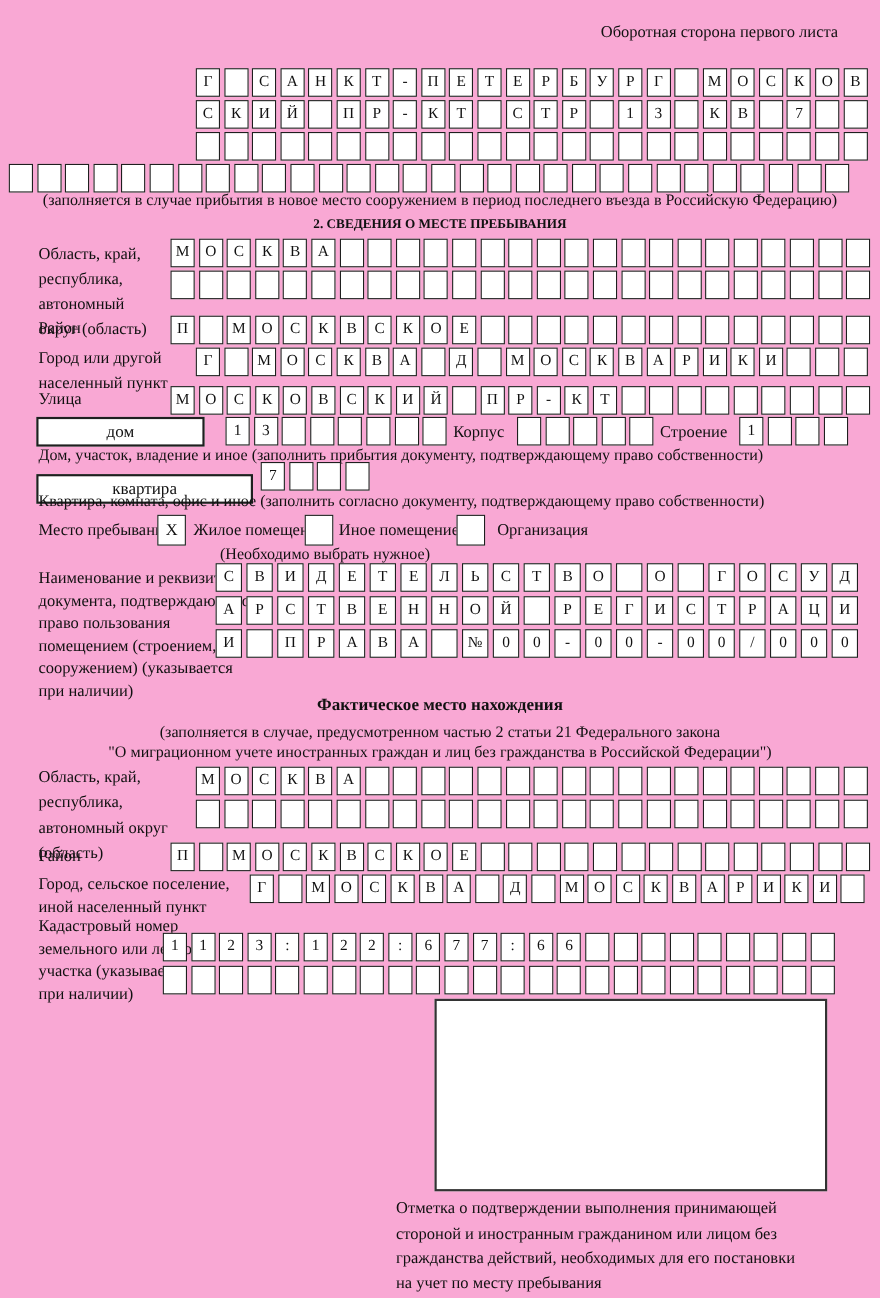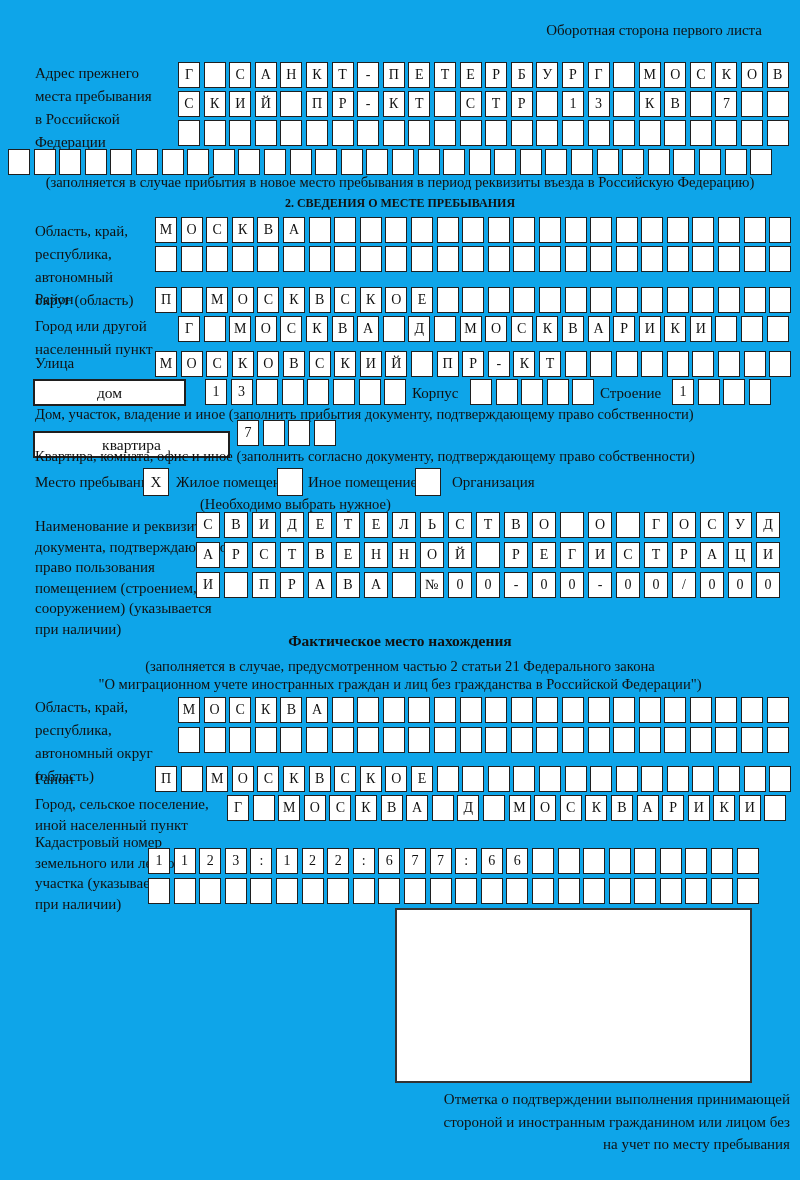--- a/index.html
+++ b/index.html
@@ -1,49 +1,43 @@
 <!DOCTYPE html>
 <html lang="ru"><head>
 <meta charset="utf-8">
 <style>
   html,body{margin:0;padding:0;background:#fff;}
-  .page{position:relative;width:800px;height:1180px;background:#0ea5e9;overflow:hidden;
+  .page{position:relative;width:800px;height:1180px;background:#f9a8d4;overflow:hidden;
         font-family:"Liberation Serif","DejaVu Serif",serif;color:#111;}
   .abs{position:absolute;}
   .row{display:flex;gap:3.6px;}
   .c{flex:none;width:22px;height:26px;border:1.8px solid #1f1f1f;box-sizing:border-box;
      display:flex;align-items:center;justify-content:center;font-size:14px;line-height:1;background:#fff;}
   .row.w{gap:4px;}
   .row.w .c{width:24px;}
   .lbl{font-size:15px;line-height:23px;white-space:nowrap;}
   .lbl.tight{line-height:20.5px;}
   .note{font-size:14.6px;white-space:nowrap;}
   .ctr{left:0;right:0;text-align:center;}
   .hdr{font-weight:bold;font-size:12px;}
   .subhdr{font-weight:bold;font-size:15.5px;}
   .namebox{border:2px solid #1f1f1f;box-sizing:border-box;height:27px;display:flex;
            align-items:center;justify-content:center;font-size:15.5px;background:#fff;}
   .chk{width:26px;height:28px;border:1.8px solid #1f1f1f;box-sizing:border-box;display:flex;
        align-items:center;justify-content:center;font-size:15px;background:#fff;}
   .stampbox{border:2px solid #333;box-sizing:border-box;background:#fff;}
-  .cap{font-size:15px;line-height:22.5px;text-align:right;}
+  .cap{font-size:15px;line-height:22.5px;text-align:left;}
 </style>
 </head>
 <body>
 
 <div class="page">
 
   <div class="abs note" style="top:22px;right:38px;font-size:15px;">Оборотная сторона первого листа</div>
 
-  <div class="abs lbl" style="left:35px;top:62px">
-      <div>Адрес прежнего</div>
-      <div>места пребывания</div>
-      <div>в Российской</div>
-      <div>Федерации</div>
-    </div>
   <div class="abs row" style="left:178px;top:62px">
       <div class="c">Г</div>
       <div class="c"></div>
       <div class="c">С</div>
       <div class="c">А</div>
       <div class="c">Н</div>
       <div class="c">К</div>
       <div class="c">Т</div>
       <div class="c">-</div>
       <div class="c">П</div>
@@ -140,21 +134,21 @@
       <div class="c"></div>
       <div class="c"></div>
       <div class="c"></div>
       <div class="c"></div>
       <div class="c"></div>
       <div class="c"></div>
       <div class="c"></div>
       <div class="c"></div>
       <div class="c"></div>
     </div>
-  <div class="abs note ctr" style="top:174px">(заполняется в случае прибытия в новое место пребывания в период реквизиты въезда в Российскую Федерацию)</div>
+  <div class="abs note ctr" style="top:174px">(заполняется в случае прибытия в новое место сооружением в период последнего въезда в Российскую Федерацию)</div>
 
   <div class="abs hdr ctr" style="top:196px">2. СВЕДЕНИЯ О МЕСТЕ ПРЕБЫВАНИЯ</div>
 
   <div class="abs lbl" style="left:35px;top:220px">
       <div>Область, край,</div>
       <div>республика,</div>
       <div>автономный</div>
       <div>округ (область)</div>
     </div>
   <div class="abs row" style="left:155px;top:217px">
@@ -606,16 +600,17 @@
       <div class="c"></div>
       <div class="c"></div>
       <div class="c"></div>
       <div class="c"></div>
     </div>
 
   <div class="abs stampbox" style="left:395px;top:908px;width:357px;height:175px"></div>
   <div class="abs cap" style="left:360px;top:1088px;width:430px">
       <div>Отметка о подтверждении выполнения принимающей</div>
       <div>стороной и иностранным гражданином или лицом без</div>
+      <div>гражданства действий, необходимых для его постановки</div>
       <div>на учет по месту пребывания</div>
     </div>
 
 </div>
 
 </body></html>

